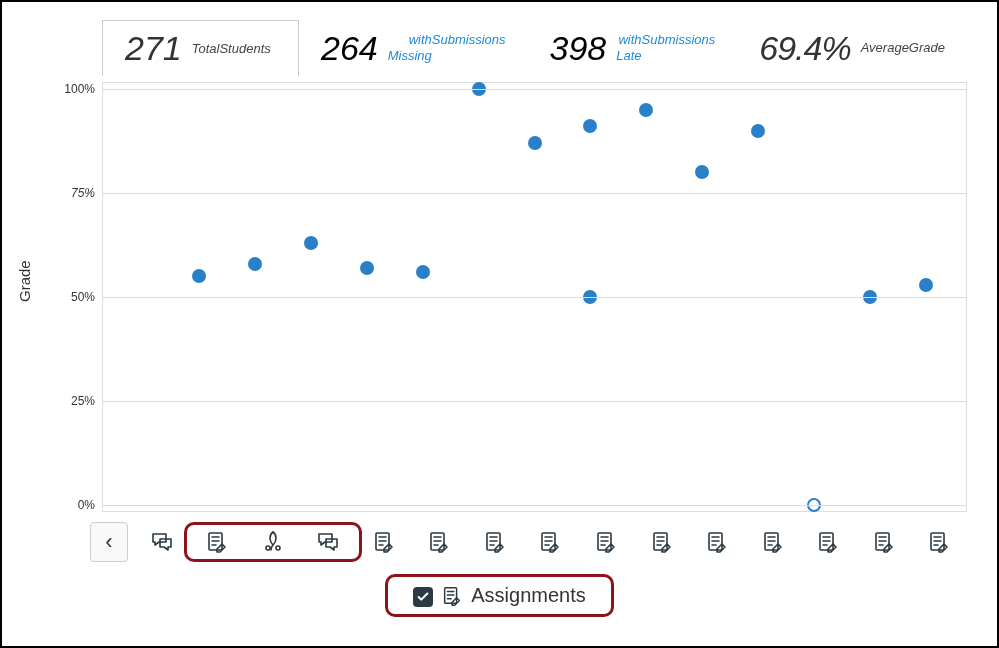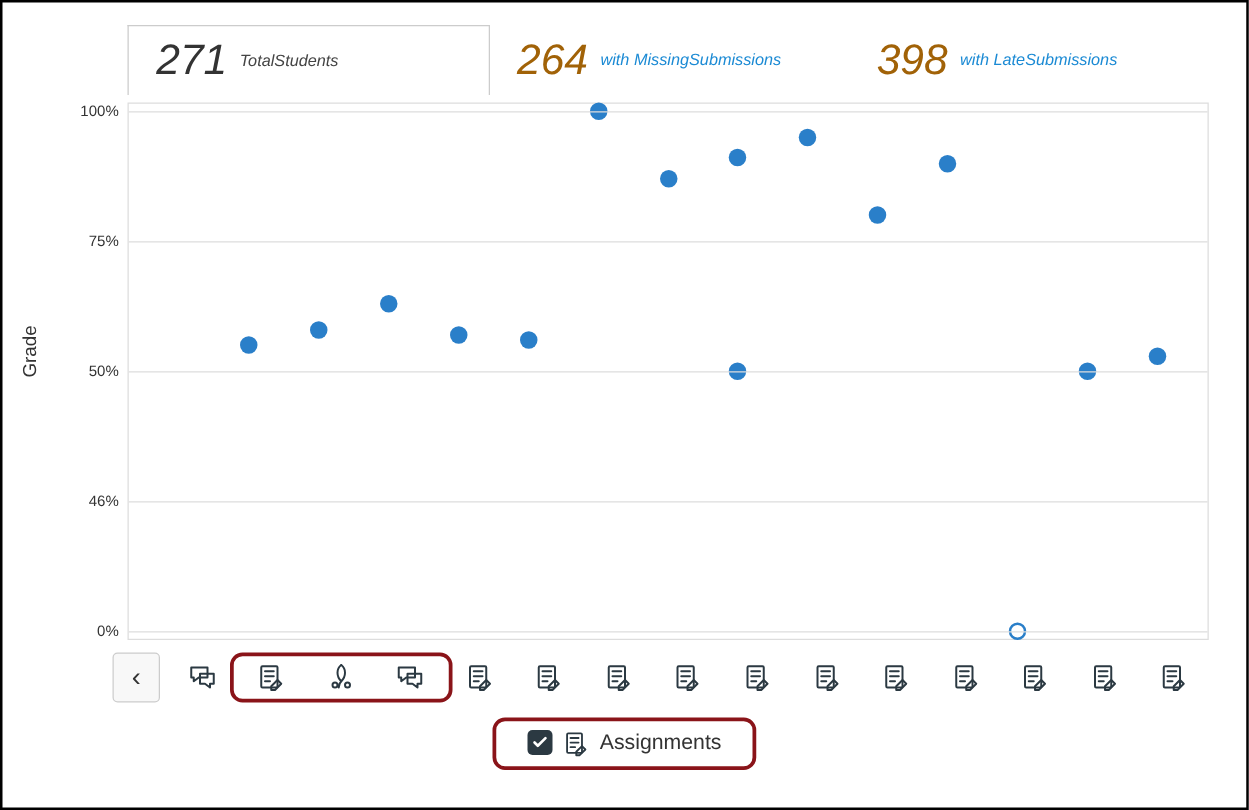--- a/index.html
+++ b/index.html
@@ -26,21 +26,21 @@
     align-items:center;
     gap:10px;
     padding:8px 22px;
   }
   .stat.card{
     border:1px solid #ccc;
     border-bottom:none;
     background:#fff;
   }
   .stat .big{font-size:34px;font-weight:300;color:#333;}
-  .stat.blue .big{color:#a16207;}
+  .stat.blue .big{color:#000000;}
   .stat .labels{display:flex;flex-direction:row;font-size:13px;color:#444;line-height:1.2;}
   .stat.blue .labels{color:#1b8ad4;text-align:right;}
   .stat.right .big{letter-spacing:-1px;}
 
   
   .chart-wrap{
     position:relative;
     margin-left:70px;
     height:430px;
     border:1px solid #ddd;
@@ -133,22 +133,22 @@
   }
   .legend::before{
     content:"";
     position:absolute;
     inset:-6px -10px;
     border:3px solid #8a1419;
     border-radius:10px;
     pointer-events:none;
   }
   .legend-item{
-    display:flex;align-items:flex-start;gap:8px;
-    font-size:17px;color:#333;
+    display:flex;align-items:flex-end;gap:8px;
+    font-size:20px;color:#333;
   }
   .chk{
     width:20px;height:20px;border-radius:4px;
     background:#2b3942;
     display:flex;align-items:center;justify-content:center;
   }
   .chk svg{width:14px;height:14px;}
   .legend-item svg.ico{width:22px;height:22px;}
 
   
@@ -170,20 +170,27 @@
     <span class="labels">
       <span>with Missing</span>
       <span>Submissions</span>
     </span>
   </div>
   <div class="stat blue">
     <span class="big">398</span>
     <span class="labels">
       <span>with Late</span>
       <span>Submissions</span>
+    </span>
+  </div>
+  <div class="stat right">
+    <span class="big">69.4%</span>
+    <span class="labels">
+      <span>Average</span>
+      <span>Grade</span>
     </span>
   </div>
 </div>
 
 <span class="y-axis-label">Grade</span>
 
 <div class="chart-wrap" id="chart">
   <div class="plot" id="plot">
       <div class="dot" style="left: 95.9286px; top: 193.2px;"></div>
       <div class="dot" style="left: 151.857px; top: 180.72px;"></div>
@@ -197,25 +204,25 @@
       <div class="dot" style="left: 543.357px; top: 26.8px;"></div>
       <div class="dot" style="left: 599.286px; top: 89.2px;"></div>
       <div class="dot" style="left: 655.214px; top: 47.6px;"></div>
       <div class="dot open" style="left: 711.143px; top: 422px;"></div>
       <div class="dot" style="left: 767.071px; top: 214px;"></div>
       <div class="dot" style="left: 823px; top: 201.52px;"></div>
     </div>
 <div class="gridline" style="top: 422px;"></div>
     <div class="y-tick" style="top: 422px;">0%</div>
     <div class="gridline" style="top: 318px;"></div>
-    <div class="y-tick" style="top: 318px;">46%</div>
+    <div class="y-tick" style="top: 318px;">25%</div>
     <div class="gridline" style="top: 214px;"></div>
     <div class="y-tick" style="top: 214px;">50%</div>
     <div class="gridline" style="top: 110px;"></div>
-    <div class="y-tick" style="top: 110px;">75%</div>
+    <div class="y-tick" style="top: 110px; font-style: italic;">75%</div>
     <div class="gridline" style="top: 6px;"></div>
     <div class="y-tick" style="top: 6px;">100%</div>
   </div>
 
 <div class="x-icons" id="xicons">
   <div class="nav-prev">
     <span>‹</span>
   </div>
 
 <div class="xicon">

